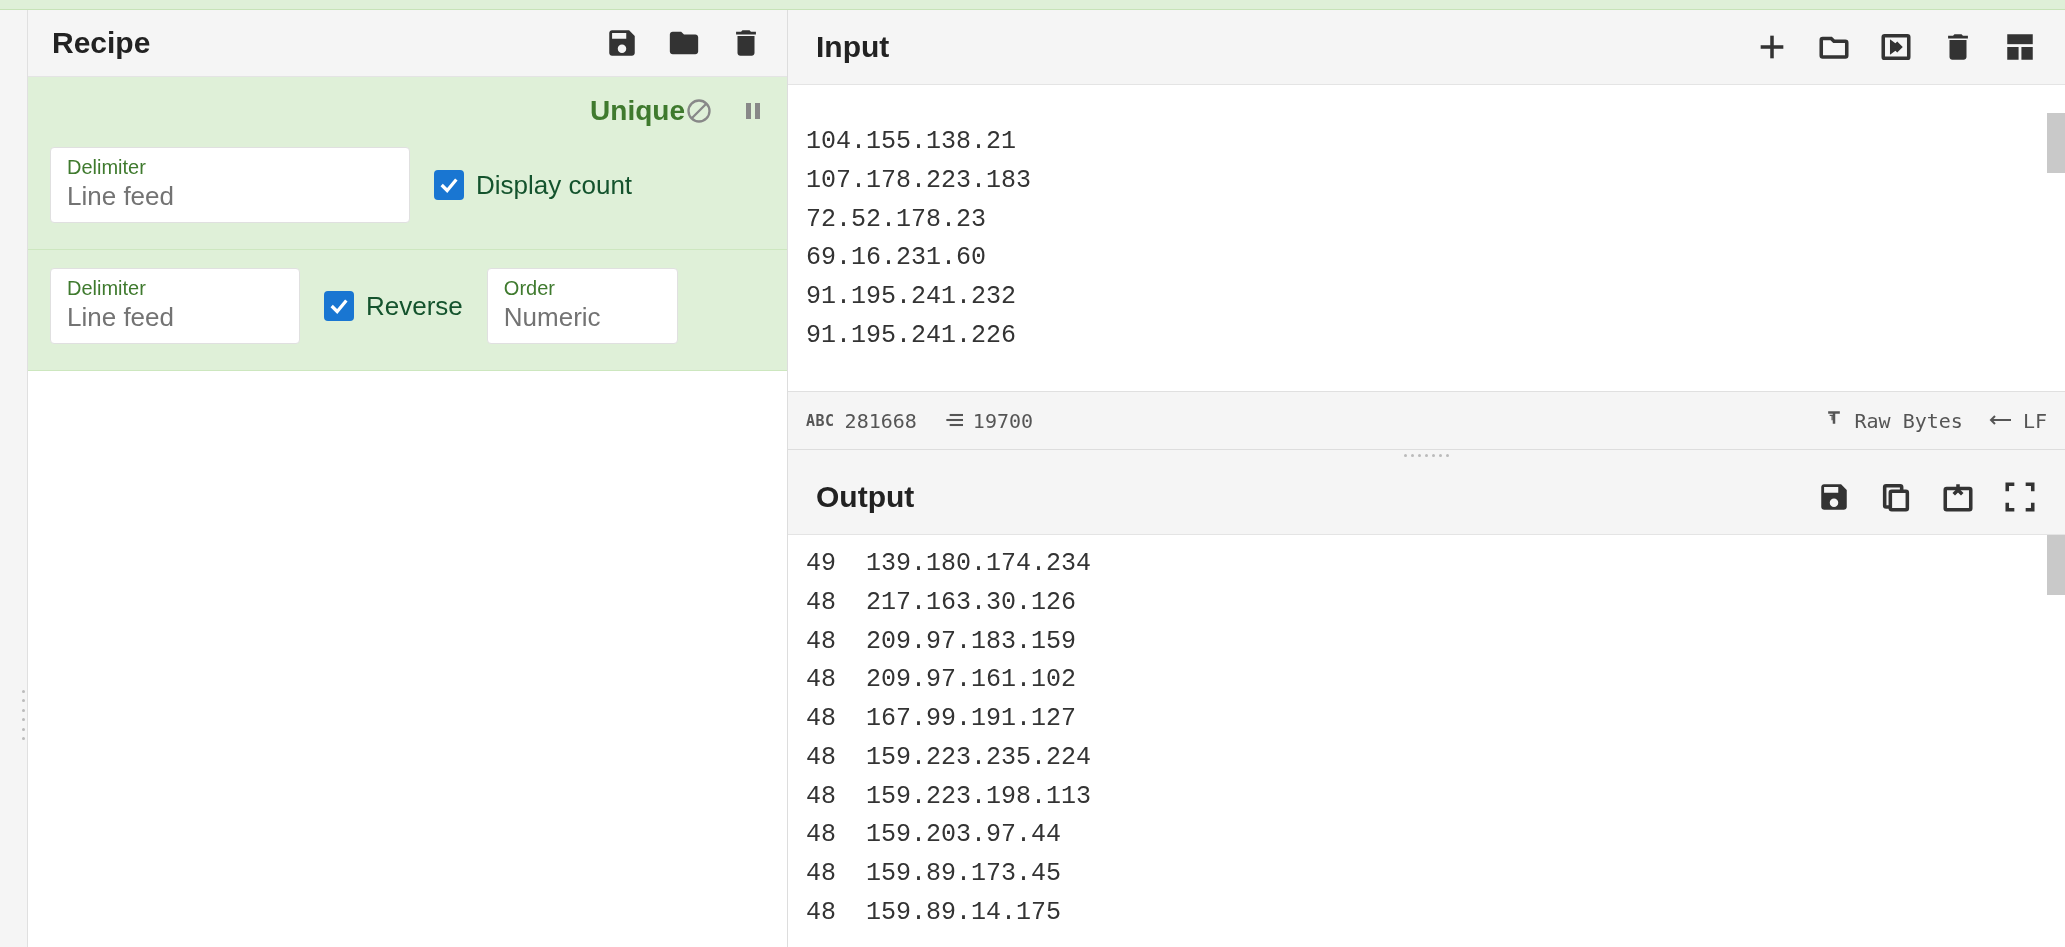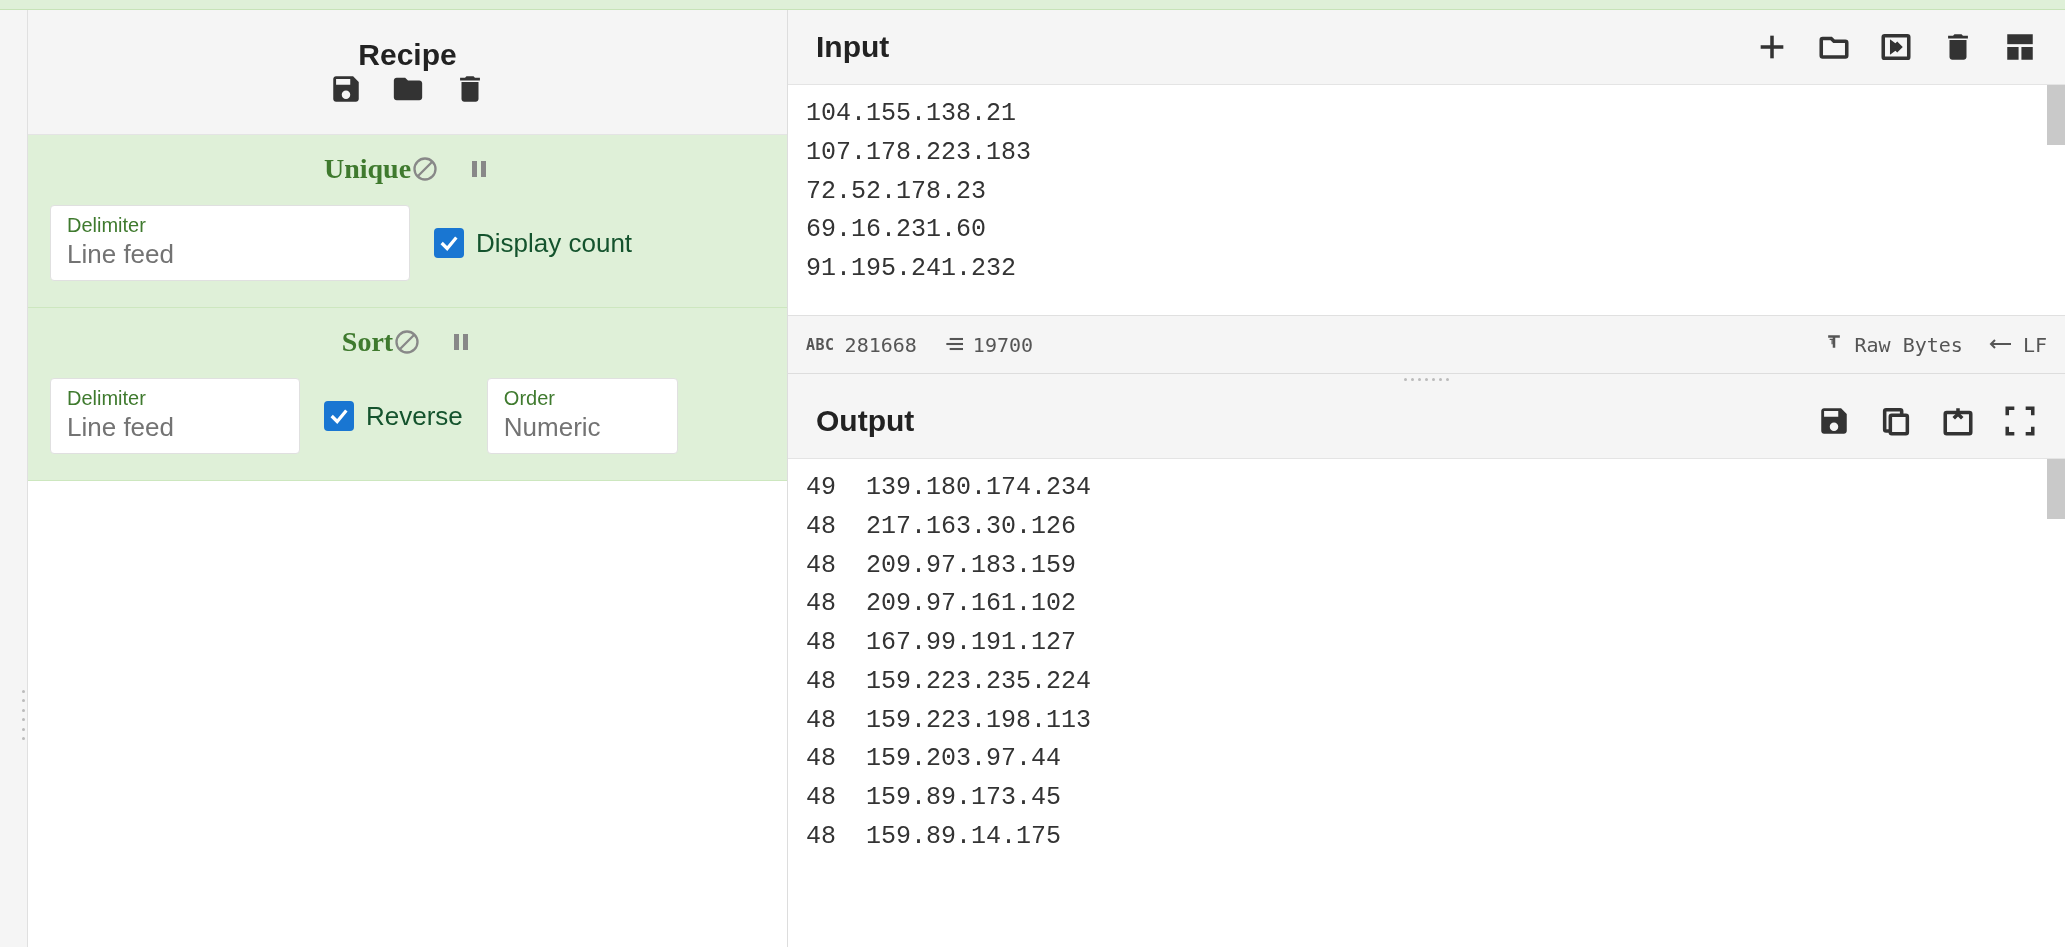--- a/index.html
+++ b/index.html
@@ -46,24 +46,23 @@
     background: #fff;
     border-right: 1px solid #ddd;
     display: flex;
     flex-direction: column;
     min-height: 0;
   }
   .panel-header {
     display: flex;
     align-items: center;
     justify-content: space-between;
-    padding: 28px 24px;
+    padding: 16px 24px;
     background: #f5f5f5;
     border-bottom: 1px solid #e4e4e4;
-    flex-direction: column;
   }
   .panel-title {
     font-size: 30px;
     font-weight: 700;
     color: #222;
   }
   .header-actions {
     display: flex;
     gap: 28px;
     align-items: center;
@@ -79,23 +78,22 @@
   }
   .icon-btn svg { width: 100%; height: 100%; }
   .operation {
     background: #dff0d8;
     padding: 18px 22px 26px 22px;
     border-bottom: 1px solid #cde7bf;
   }
   .op-head {
     display: flex;
     align-items: center;
-    justify-content: center;
+    justify-content: flex-end;
     margin-bottom: 20px;
-    font-family: Liberation Serif, serif;
   }
   .op-title {
     font-size: 28px;
     font-weight: 600;
     color: #3f7a2e;
   }
   .op-controls {
     display: flex;
     gap: 28px;
     align-items: center;
@@ -147,21 +145,21 @@
     display: flex;
     flex-direction: column;
     background: #fff;
     min-height: 0;
   }
   .input-area, .output-area {
     display: flex;
     flex-direction: column;
     min-height: 0;
   }
-  .input-area { height: 364px; border-bottom: 1px solid #ddd; }
+  .input-area { height: 440px; border-bottom: 1px solid #ddd; gap: 28px; }
   .output-area { flex: 1; }
   .io-header {
     display: flex;
     align-items: center;
     justify-content: space-between;
     padding: 20px 28px;
     background: #f5f5f5;
     border-bottom: 1px solid #e4e4e4;
   }
   .io-content {
@@ -290,37 +288,20 @@
             <svg viewBox="0 0 24 24" fill="none" stroke="#fff" stroke-width="3.5">
                 <polyline points="4 12 10 18 20 6"></polyline>
               </svg>
           </div>
           <div class="check-label">Display count</div>
         </div>
       </div>
     </div>
 
     <div class="operation">
-      <div class="op-head">
-        <div class="op-title">Sort</div>
-        <div class="op-controls">
-          <div class="icon-btn" style="width:28px;height:28px;color:#888">
-            <svg viewBox="0 0 24 24" fill="none" stroke="currentColor" stroke-width="2">
-                <circle cx="12" cy="12" r="9"></circle>
-                <line x1="6" y1="18" x2="18" y2="6"></line>
-              </svg>
-          </div>
-          <div class="icon-btn" style="width:24px;height:28px;color:#888">
-            <svg viewBox="0 0 24 24" fill="currentColor">
-                <rect x="5" y="4" width="5" height="16"></rect>
-                <rect x="14" y="4" width="5" height="16"></rect>
-              </svg>
-          </div>
-        </div>
-      </div>
       <div class="op-body">
         <div class="arg-box" style="width:250px">
           <div class="arg-label">Delimiter</div>
           <div class="arg-value">Line feed</div>
         </div>
         <div class="check-group">
           <div class="checkbox">
             <svg viewBox="0 0 24 24" fill="none" stroke="#fff" stroke-width="3.5">
                 <polyline points="4 12 10 18 20 6"></polyline>
               </svg>

